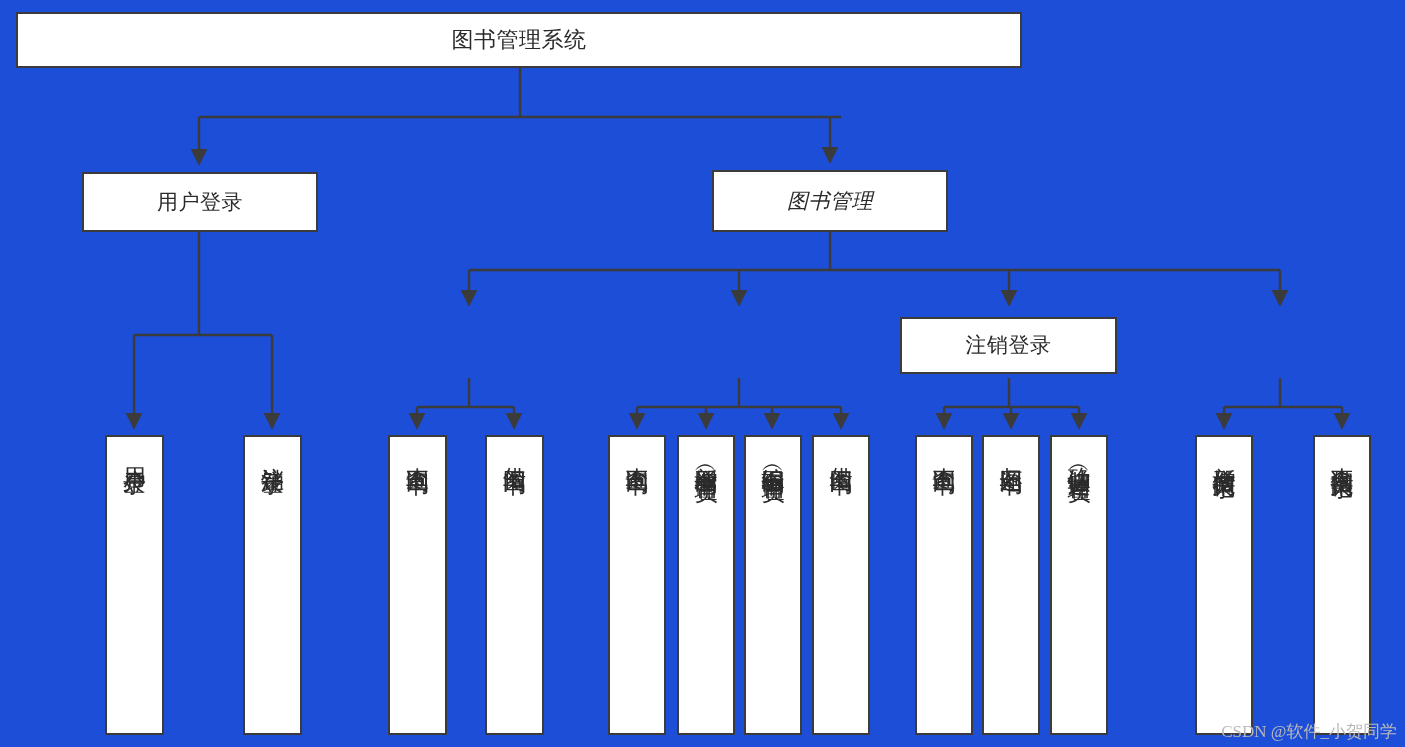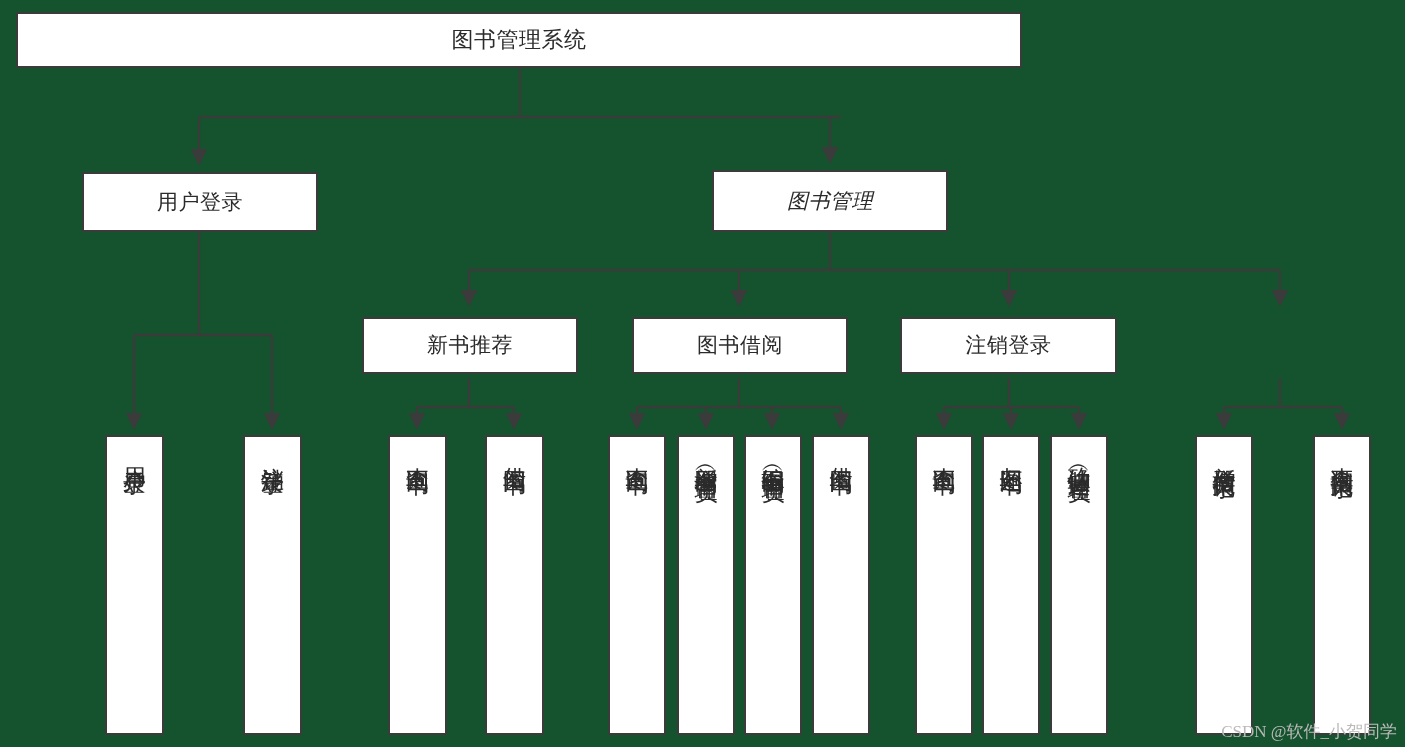--- a/index.html
+++ b/index.html
@@ -7,21 +7,21 @@
     padding: 0;
     background: #ffffff;
   }
   body {
     font-family: "DejaVu Sans", "Liberation Sans", sans-serif;
   }
   #diagram-root {
     position: relative;
     width: 1405px;
     height: 747px;
-    background: #14532d;
+    background: #1d4ed8;
     overflow: hidden;
   }
   #connectors {
     position: absolute;
     left: 0;
     top: 0;
     width: 1405px;
     height: 747px;
   }
   .node {
@@ -131,26 +131,20 @@
     <span class="label">图书管理系统</span>
   </div>
 
   <div class="node horiz" style="left:82px; top:172px; width:236px; height:60px;">
     <span class="label">用户登录</span>
   </div>
   <div class="node horiz" style="left:712px; top:170px; width:236px; height:62px;font-style:italic;">
     <span class="label">图书管理</span>
   </div>
 
-  <div class="node horiz" style="left:362px; top:317px; width:216px; height:57px;">
-    <span class="label">新书推荐</span>
-  </div>
-  <div class="node horiz" style="left:632px; top:317px; width:216px; height:57px;">
-    <span class="label">图书借阅</span>
-  </div>
   <div class="node horiz" style="left:900px; top:317px; width:217px; height:57px;">
     <span class="label">注销登录</span>
   </div>
 
   <div class="node vert" style="left:105px; top:435px; width:59px; height:300px;">
     <span class="label">用户登录</span>
   </div>
   <div class="node vert" style="left:243px; top:435px; width:59px; height:300px;">
     <span class="label">注销登录</span>
   </div>

